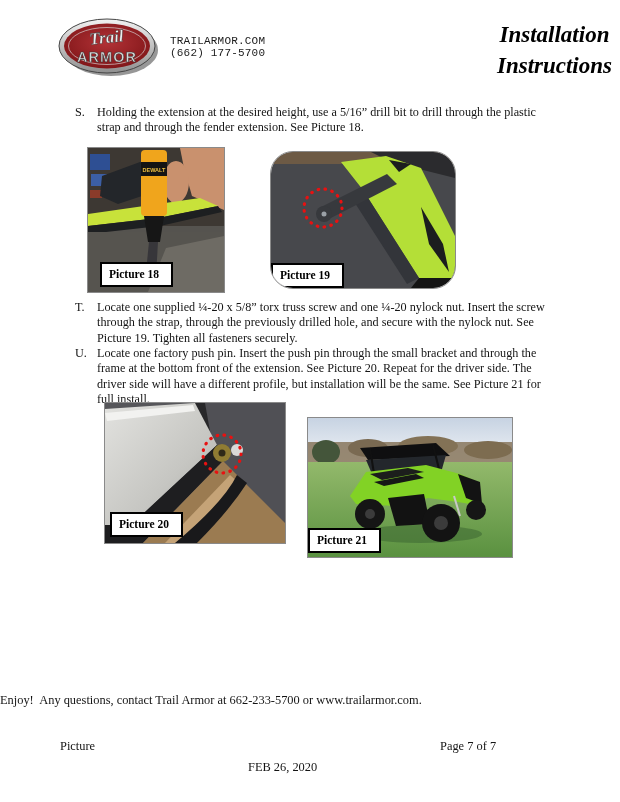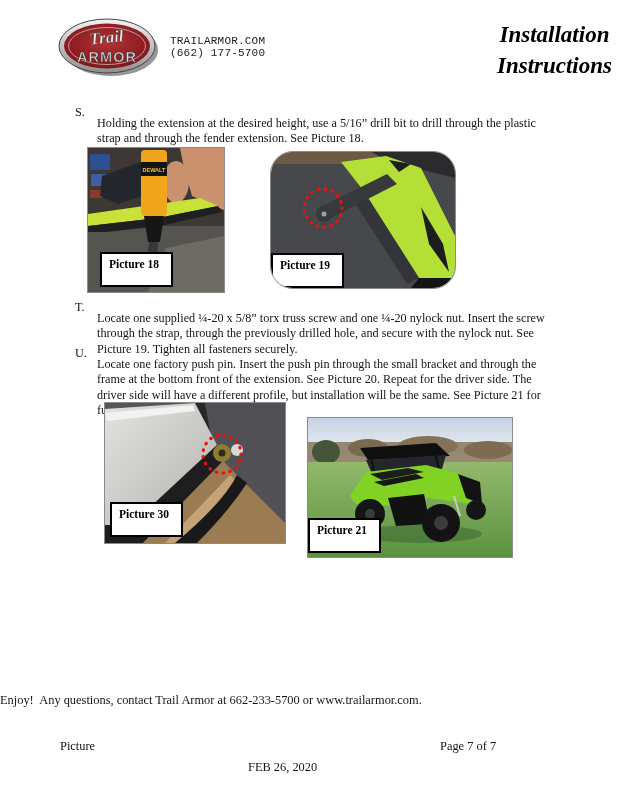--- a/index.html
+++ b/index.html
@@ -9,32 +9,32 @@
   
   .logo{position:absolute;left:56px;top:15px;width:106px;height:64px;}
   .company{position:absolute;left:170px;top:35px;font-family:Liberation Mono, monospace;
            font-size:11px;line-height:12.3px;color:#1c1c1c;letter-spacing:.2px;}
   .doc-title{position:absolute;top:19px;right:8px;text-align:center;
              font-weight:bold;font-style:italic;font-size:23px;line-height:31px;color:#000;}
 
   
   .step{position:absolute;left:75px;width:486px;font-size:12.2px;line-height:15.3px;}
   .step .marker{position:absolute;left:0;top:0;}
-  .step .text{margin-left:22px;width:463px;margin-top:11px;}
+  .step .text{margin-left:22px;width:463px;}
   #step-s{top:105px;} #step-t{top:300px;} #step-u{top:346px;}
 
   
   .photo{position:absolute;overflow:hidden;outline:1px solid #8a8a8a;}
   .photo svg{display:block;width:100%;height:100%;}
   #photo-18{left:88px;top:148px;width:136px;height:144px;}
   #photo-19{left:271px;top:152px;width:184px;height:136px;border-radius:22px;}
   #photo-20{left:105px;top:403px;width:180px;height:140px;}
   #photo-21{left:308px;top:418px;width:204px;height:139px;}
   .pic-label{position:absolute;background:#fff;border:2px solid #000;color:#000;
-             font-weight:bold;font-size:11.5px;line-height:13px;padding:4px 12px 14px 7px;
+             font-weight:bold;font-size:11.5px;line-height:13px;padding:4px 12px 4px 7px;
              white-space:nowrap;}
   #photo-18 .pic-label{left:12px;bottom:5px;}
   #photo-19 .pic-label{left:0;bottom:0;}
   #photo-20 .pic-label{left:5px;bottom:6px;}
   #photo-21 .pic-label{left:0;bottom:4px;}
   .dotted-red{fill:none;stroke:#e81111;stroke-width:3.2;stroke-dasharray:.6 6.4;stroke-linecap:round;}
 
   
   .footer-msg{position:absolute;left:0;top:693px;width:620px;text-align:left;
               font-size:12.4px;white-space:pre-wrap;}
@@ -163,21 +163,21 @@
         <polygon points="60,140 125,72 134,80 78,140" fill="#c5a377"></polygon>
       </g>
       <path d="M70,140 Q118,100 132,72 L142,80 Q124,108 92,140 Z" fill="#19191b"></path>
       <g>
         <circle cx="117" cy="50" r="9" fill="#8f7c33"></circle>
         <circle cx="117" cy="50" r="3.5" fill="#2f2a18"></circle>
         <circle cx="132" cy="47" r="6" fill="#d9d9d7"></circle>
       </g>
       <circle cx="117" cy="51" r="19" class="dotted-red"></circle>
     </svg>
-    <div class="pic-label">Picture 30</div>
+    <div class="pic-label">Picture 20</div>
   </div>
 
   <div class="photo" id="photo-21">
     <svg viewBox="0 0 204 139" preserveAspectRatio="none">
       <defs>
         <linearGradient id="skyGrad" x1="0" y1="0" x2="0" y2="1">
           <stop offset="0" stop-color="#c7d3e2"></stop>
             <stop offset="1" stop-color="#f0f3f7"></stop>
         </linearGradient>
         <linearGradient id="grassGrad" x1="0" y1="0" x2="0" y2="1">

